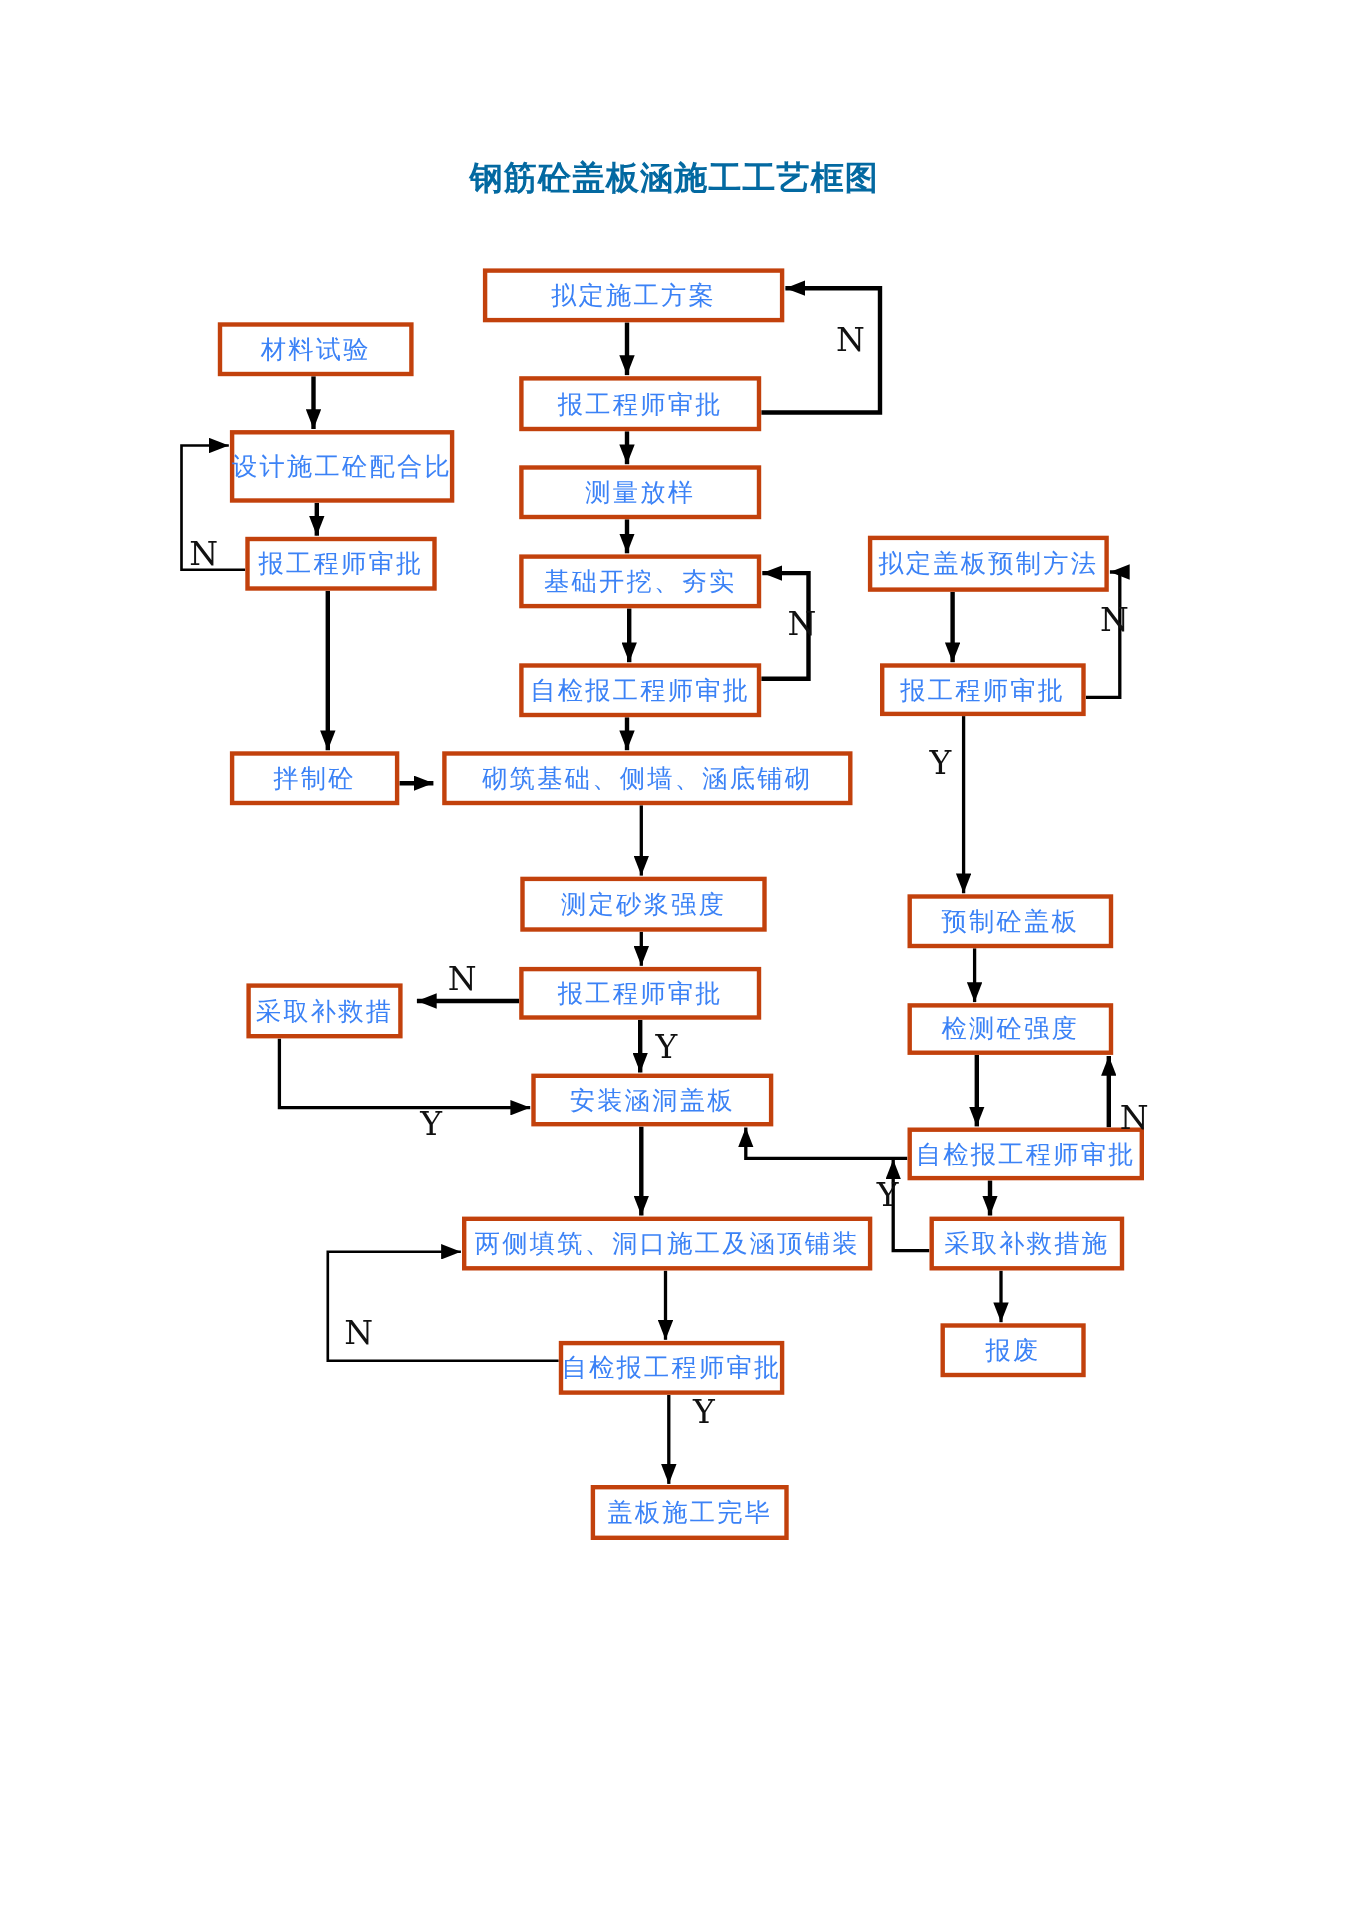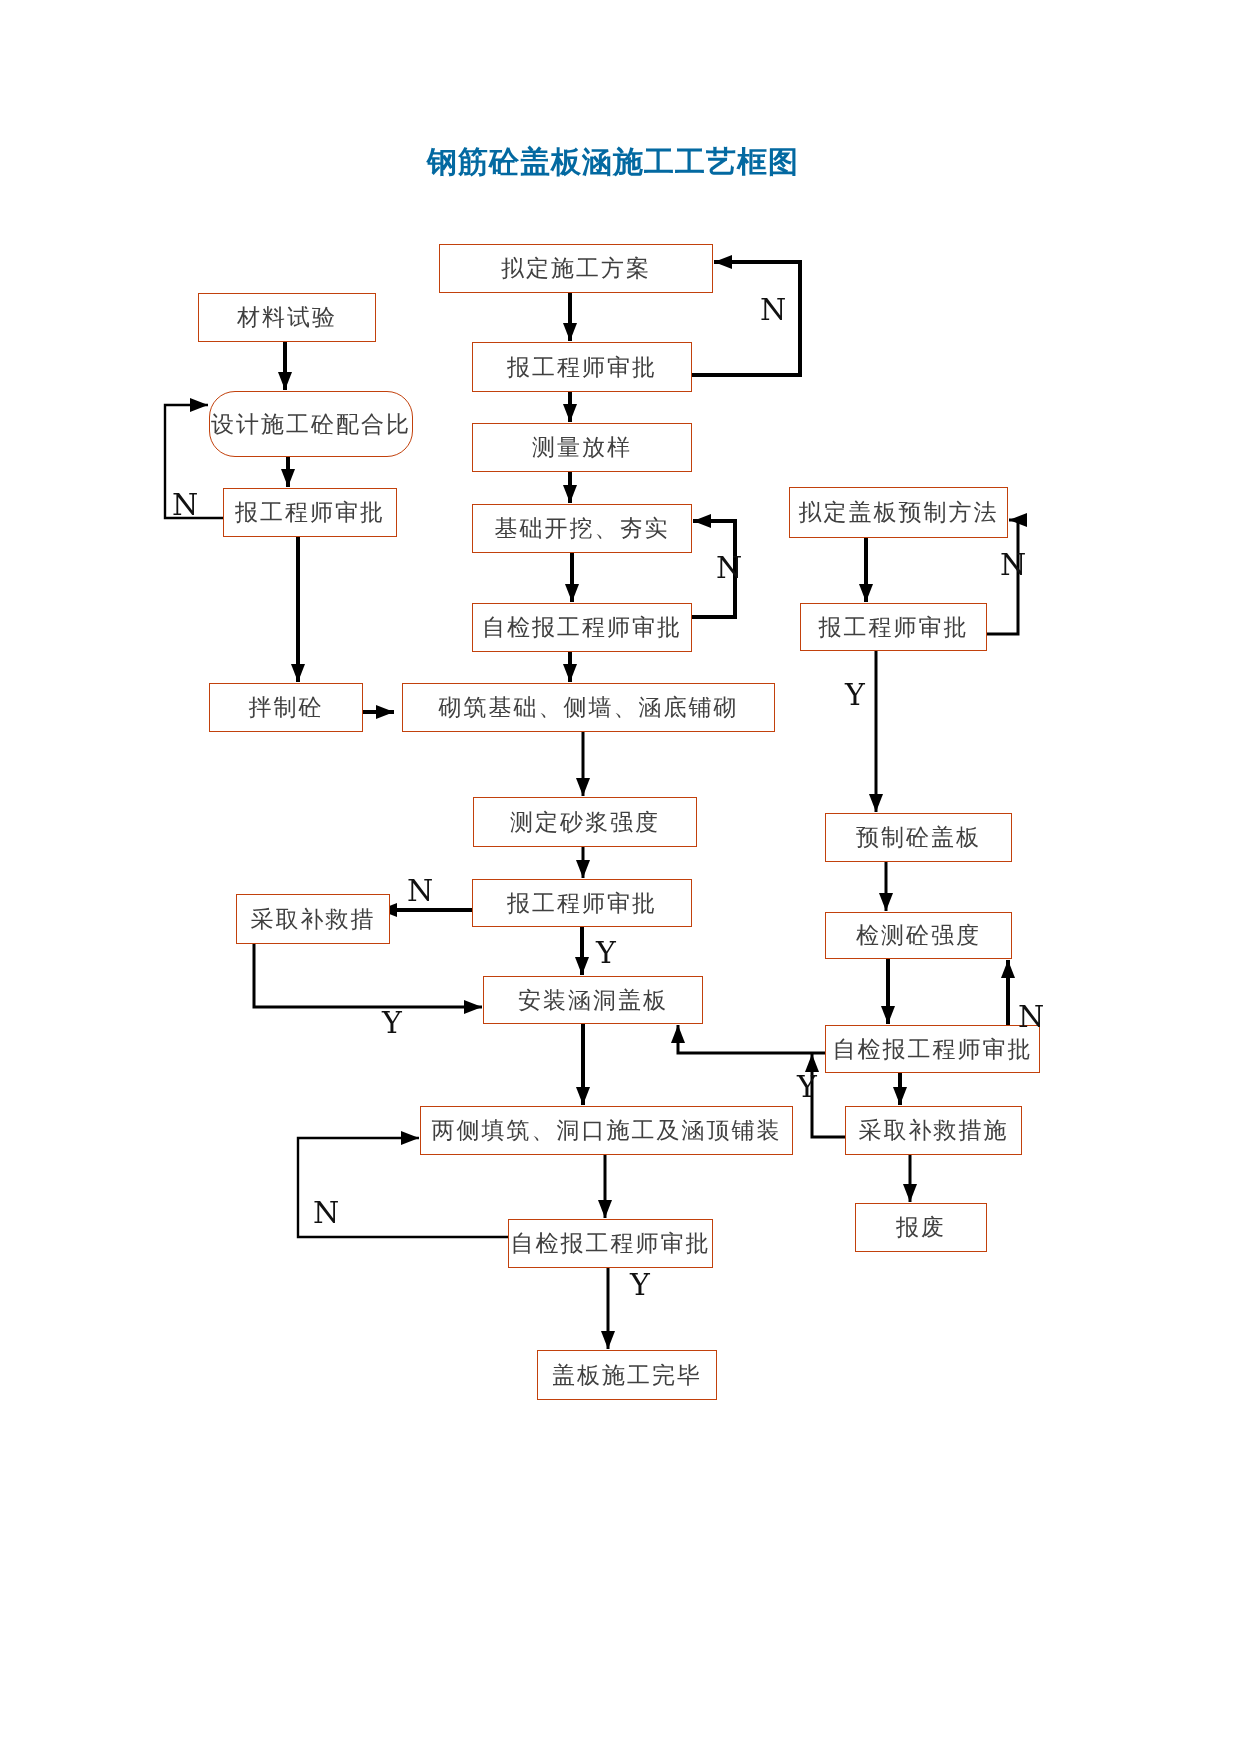--- a/index.html
+++ b/index.html
@@ -13,24 +13,24 @@
   .title{
     position:absolute;
     left:427px;top:142px;
     font-size:30px;letter-spacing:1px;
     font-weight:600;color:#0369a1;
     white-space:nowrap;z-index:3;
   }
   .node{
     position:absolute;
     box-sizing:border-box;
-    border:1px solid #c2410c;
+    border:4px solid #c2410c;
     background:#ffffff;
     display:flex;align-items:center;justify-content:center;
-    font-size:23px;letter-spacing:2px;color:#404040;
+    font-size:23px;letter-spacing:2px;color:#3b82f6;
     white-space:nowrap;
     z-index:2;
   }
   .edge-label{
     position:absolute;
     font-family:"DejaVu Serif",serif;
     font-size:30px;color:#111;
     z-index:3;line-height:1;
   }
   svg.connectors{position:absolute;left:0;top:0;z-index:1;}
@@ -89,32 +89,32 @@
 
     <polyline class="w3" points="825,1053 678,1053 678,1025" marker-end="url(#arrow)"></polyline>
     <polyline class="w3" points="845,1137 812,1137 812,1054" marker-end="url(#arrow)"></polyline>
 
     <polyline class="w2" points="508,1237 298,1237 298,1138 419,1138" marker-end="url(#arrow)"></polyline>
   </svg>
 
   <div class="node" style="left:439px;top:244px;width:274px;height:49px;">拟定施工方案</div>
   <div class="node" style="left:198px;top:293px;width:178px;height:49px;">材料试验</div>
   <div class="node" style="left:472px;top:342px;width:220px;height:50px;">报工程师审批</div>
-  <div class="node" style="left:209px;top:391px;width:204px;height:66px;border-radius:26px;">设计施工砼配合比</div>
+  <div class="node" style="left:209px;top:391px;width:204px;height:66px;">设计施工砼配合比</div>
   <div class="node" style="left:472px;top:423px;width:220px;height:49px;">测量放样</div>
   <div class="node" style="left:223px;top:488px;width:174px;height:49px;">报工程师审批</div>
   <div class="node" style="left:472px;top:504px;width:220px;height:49px;">基础开挖、夯实</div>
   <div class="node" style="left:472px;top:603px;width:220px;height:49px;">自检报工程师审批</div>
   <div class="node" style="left:209px;top:683px;width:154px;height:49px;">拌制砼</div>
   <div class="node" style="left:402px;top:683px;width:373px;height:49px;">砌筑基础、侧墙、涵底铺砌</div>
   <div class="node" style="left:789px;top:487px;width:219px;height:51px;">拟定盖板预制方法</div>
   <div class="node" style="left:800px;top:603px;width:187px;height:48px;">报工程师审批</div>
   <div class="node" style="left:473px;top:797px;width:224px;height:50px;">测定砂浆强度</div>
   <div class="node" style="left:472px;top:879px;width:220px;height:48px;">报工程师审批</div>
-  <div class="node" style="left:236px;top:894px;width:154px;height:50px;">采取补救措</div>
+  <div class="node" style="left:224px;top:894px;width:142px;height:50px;">采取补救措</div>
   <div class="node" style="left:825px;top:813px;width:187px;height:49px;">预制砼盖板</div>
   <div class="node" style="left:483px;top:976px;width:220px;height:48px;">安装涵洞盖板</div>
   <div class="node" style="left:825px;top:912px;width:187px;height:47px;">检测砼强度</div>
   <div class="node" style="left:825px;top:1025px;width:215px;height:48px;">自检报工程师审批</div>
   <div class="node" style="left:420px;top:1106px;width:373px;height:49px;">两侧填筑、洞口施工及涵顶铺装</div>
   <div class="node" style="left:845px;top:1106px;width:177px;height:49px;">采取补救措施</div>
   <div class="node" style="left:508px;top:1219px;width:205px;height:49px;">自检报工程师审批</div>
   <div class="node" style="left:855px;top:1203px;width:132px;height:49px;">报废</div>
   <div class="node" style="left:537px;top:1350px;width:180px;height:50px;">盖板施工完毕</div>
 

